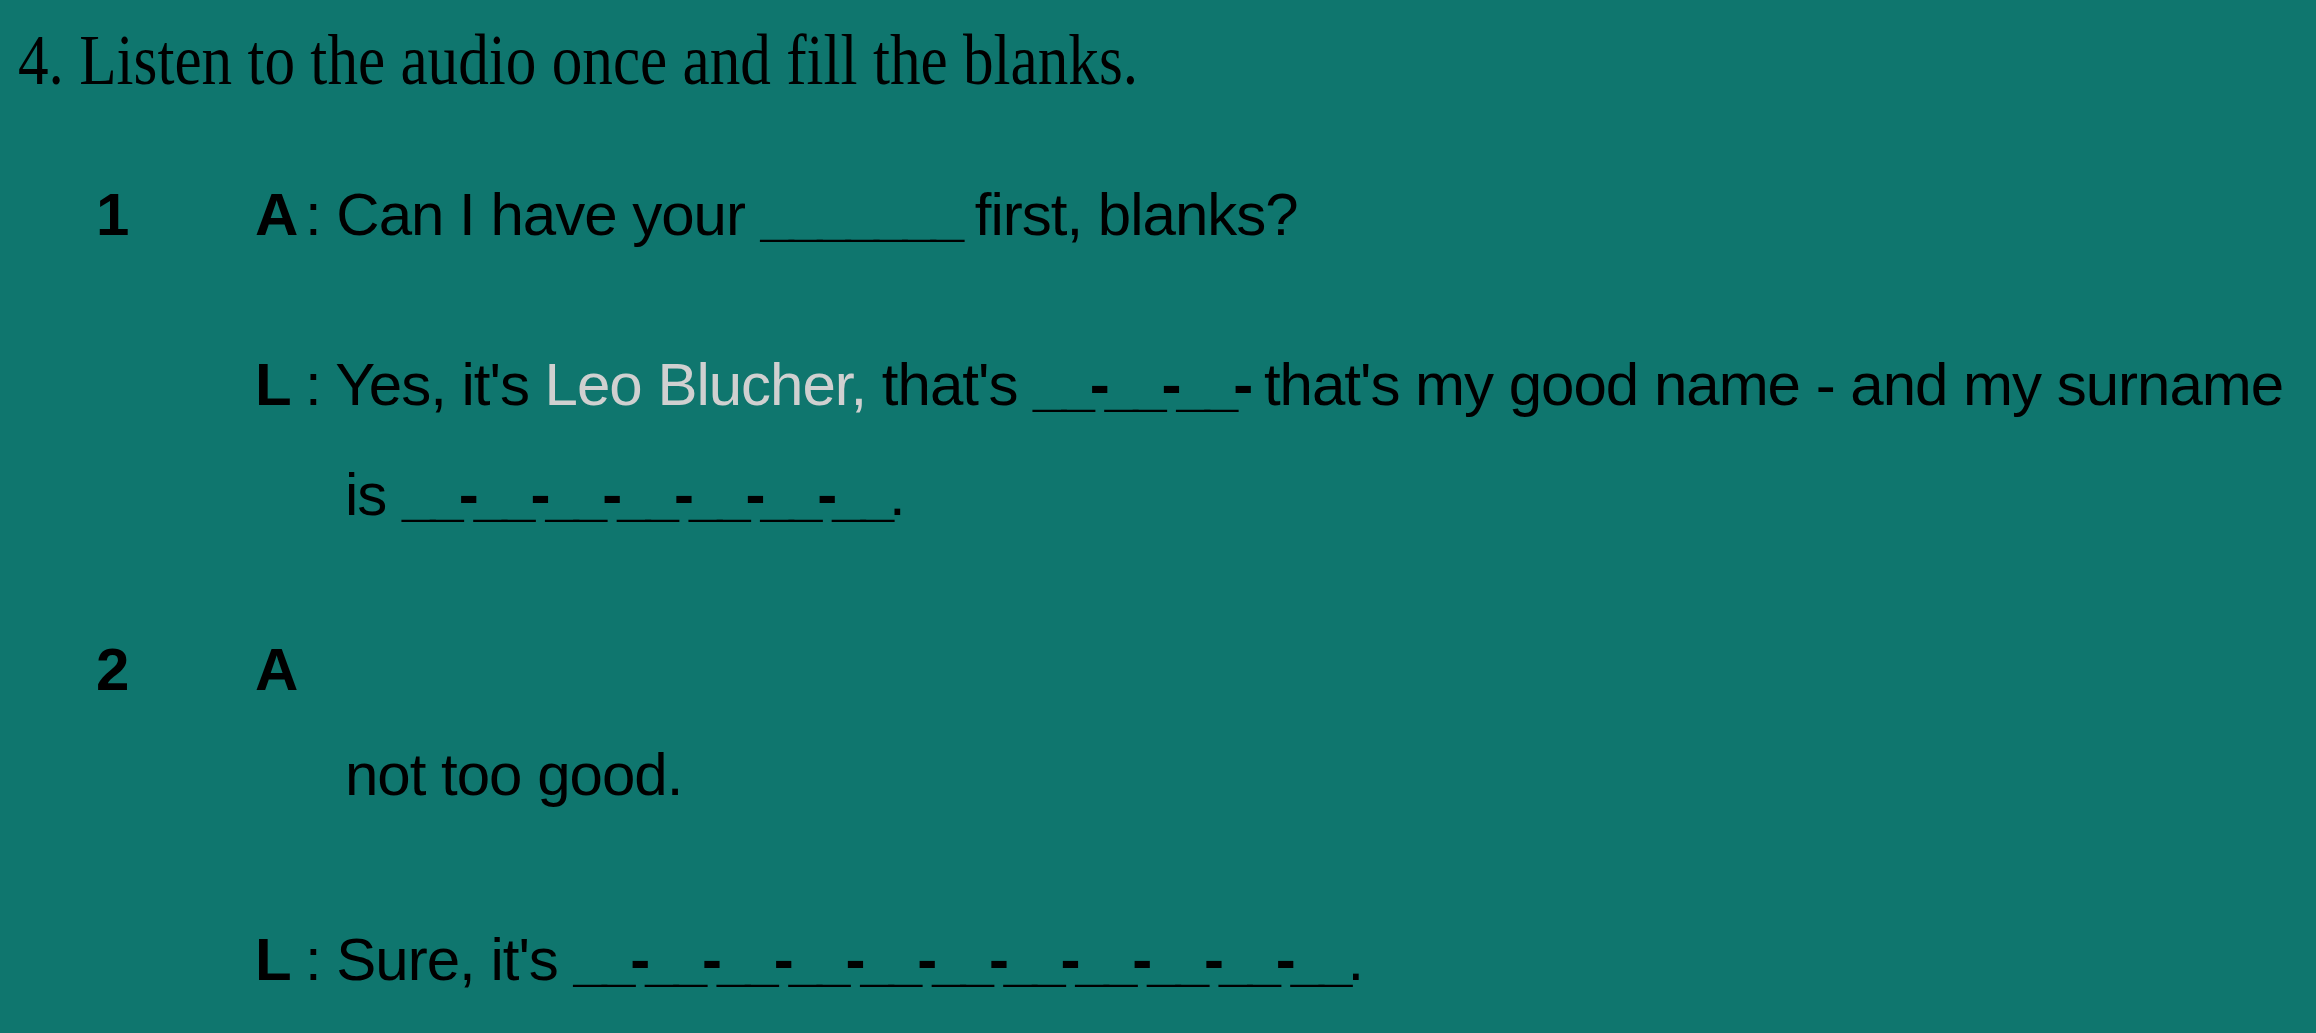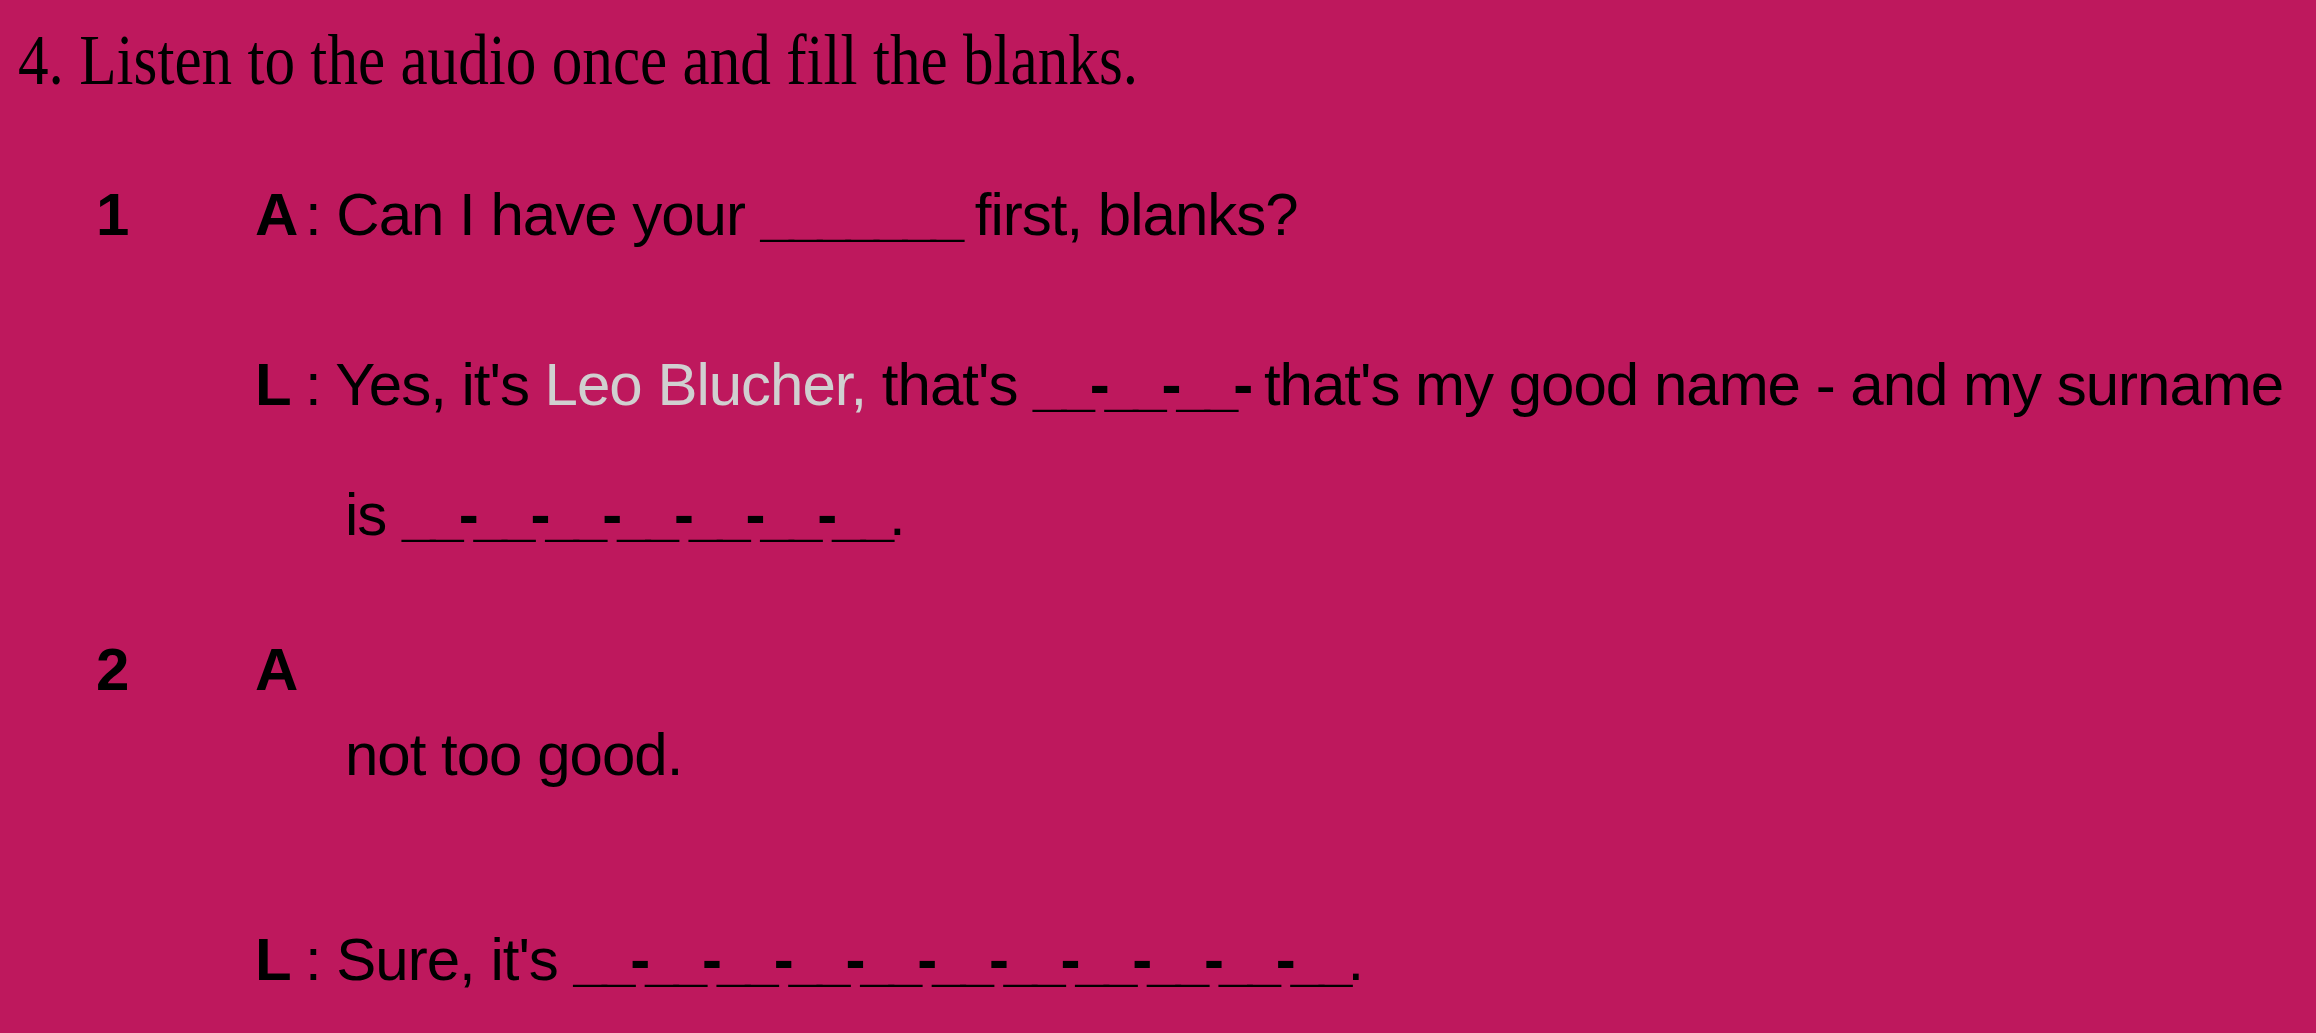--- a/index.html
+++ b/index.html
@@ -1,21 +1,21 @@
 <!DOCTYPE html>
 <html><head>
 <meta charset="utf-8">
 <style>
   html, body { margin: 0; padding: 0; background: #ffffff; }
 
   .page {
     position: relative;
     width: 2316px;
     height: 1033px;
-    background: #be185d;
+    background: #0f766e;
     color: #000000;
     overflow: hidden;
   }
 
   .title {
     position: absolute;
     top: 8px;
     left: 18px;
     font-family: "Liberation Serif", serif;
     font-size: 72px;
@@ -70,28 +70,28 @@
   <div id="dialogue">
       <div class="line" style="top: 160px;">
         <span class="num">1</span>
         <span class="speaker">A</span>
         <span class="content" style="left: 305px;"><span class="seg-text">: Can I have your </span><span class="blank">_______</span><span class="seg-text"> first, blanks?</span></span>
       </div>
       <div class="line" style="top: 330px;">
         <span class="speaker">L</span>
         <span class="content" style="left: 305px;"><span class="seg-text">: Yes, it's </span><span class="ghost" style="color: rgb(208, 208, 208); text-align: right;">Leo Blucher,</span><span class="seg-text"> that's </span><span class="blank">__-__-__-</span><span class="seg-text"> that's my good name - and my surname</span></span>
       </div>
-      <div class="line" style="top: 460px;">
+      <div class="line" style="top: 440px;">
         <span class="content" style="left: 345px;"><span class="seg-text">is </span><span class="blank">__-__-__-__-__-__-__</span><span class="seg-text">.</span></span>
       </div>
       <div class="line" style="top: 615px;">
         <span class="num">2</span>
         <span class="speaker">A</span>
       </div>
-      <div class="line" style="top: 700px;">
+      <div class="line" style="top: 720px;">
         <span class="content" style="left: 345px;"><span class="seg-text">not too good.</span></span>
       </div>
       <div class="line" style="top: 905px;">
         <span class="speaker">L</span>
         <span class="content" style="left: 305px;"><span class="seg-text">: Sure, it's </span><span class="blank">__-__-__-__-__-__-__-__-__-__-__</span><span class="seg-text">.</span></span>
       </div>
     </div>
 </div>
 
 </body></html>

